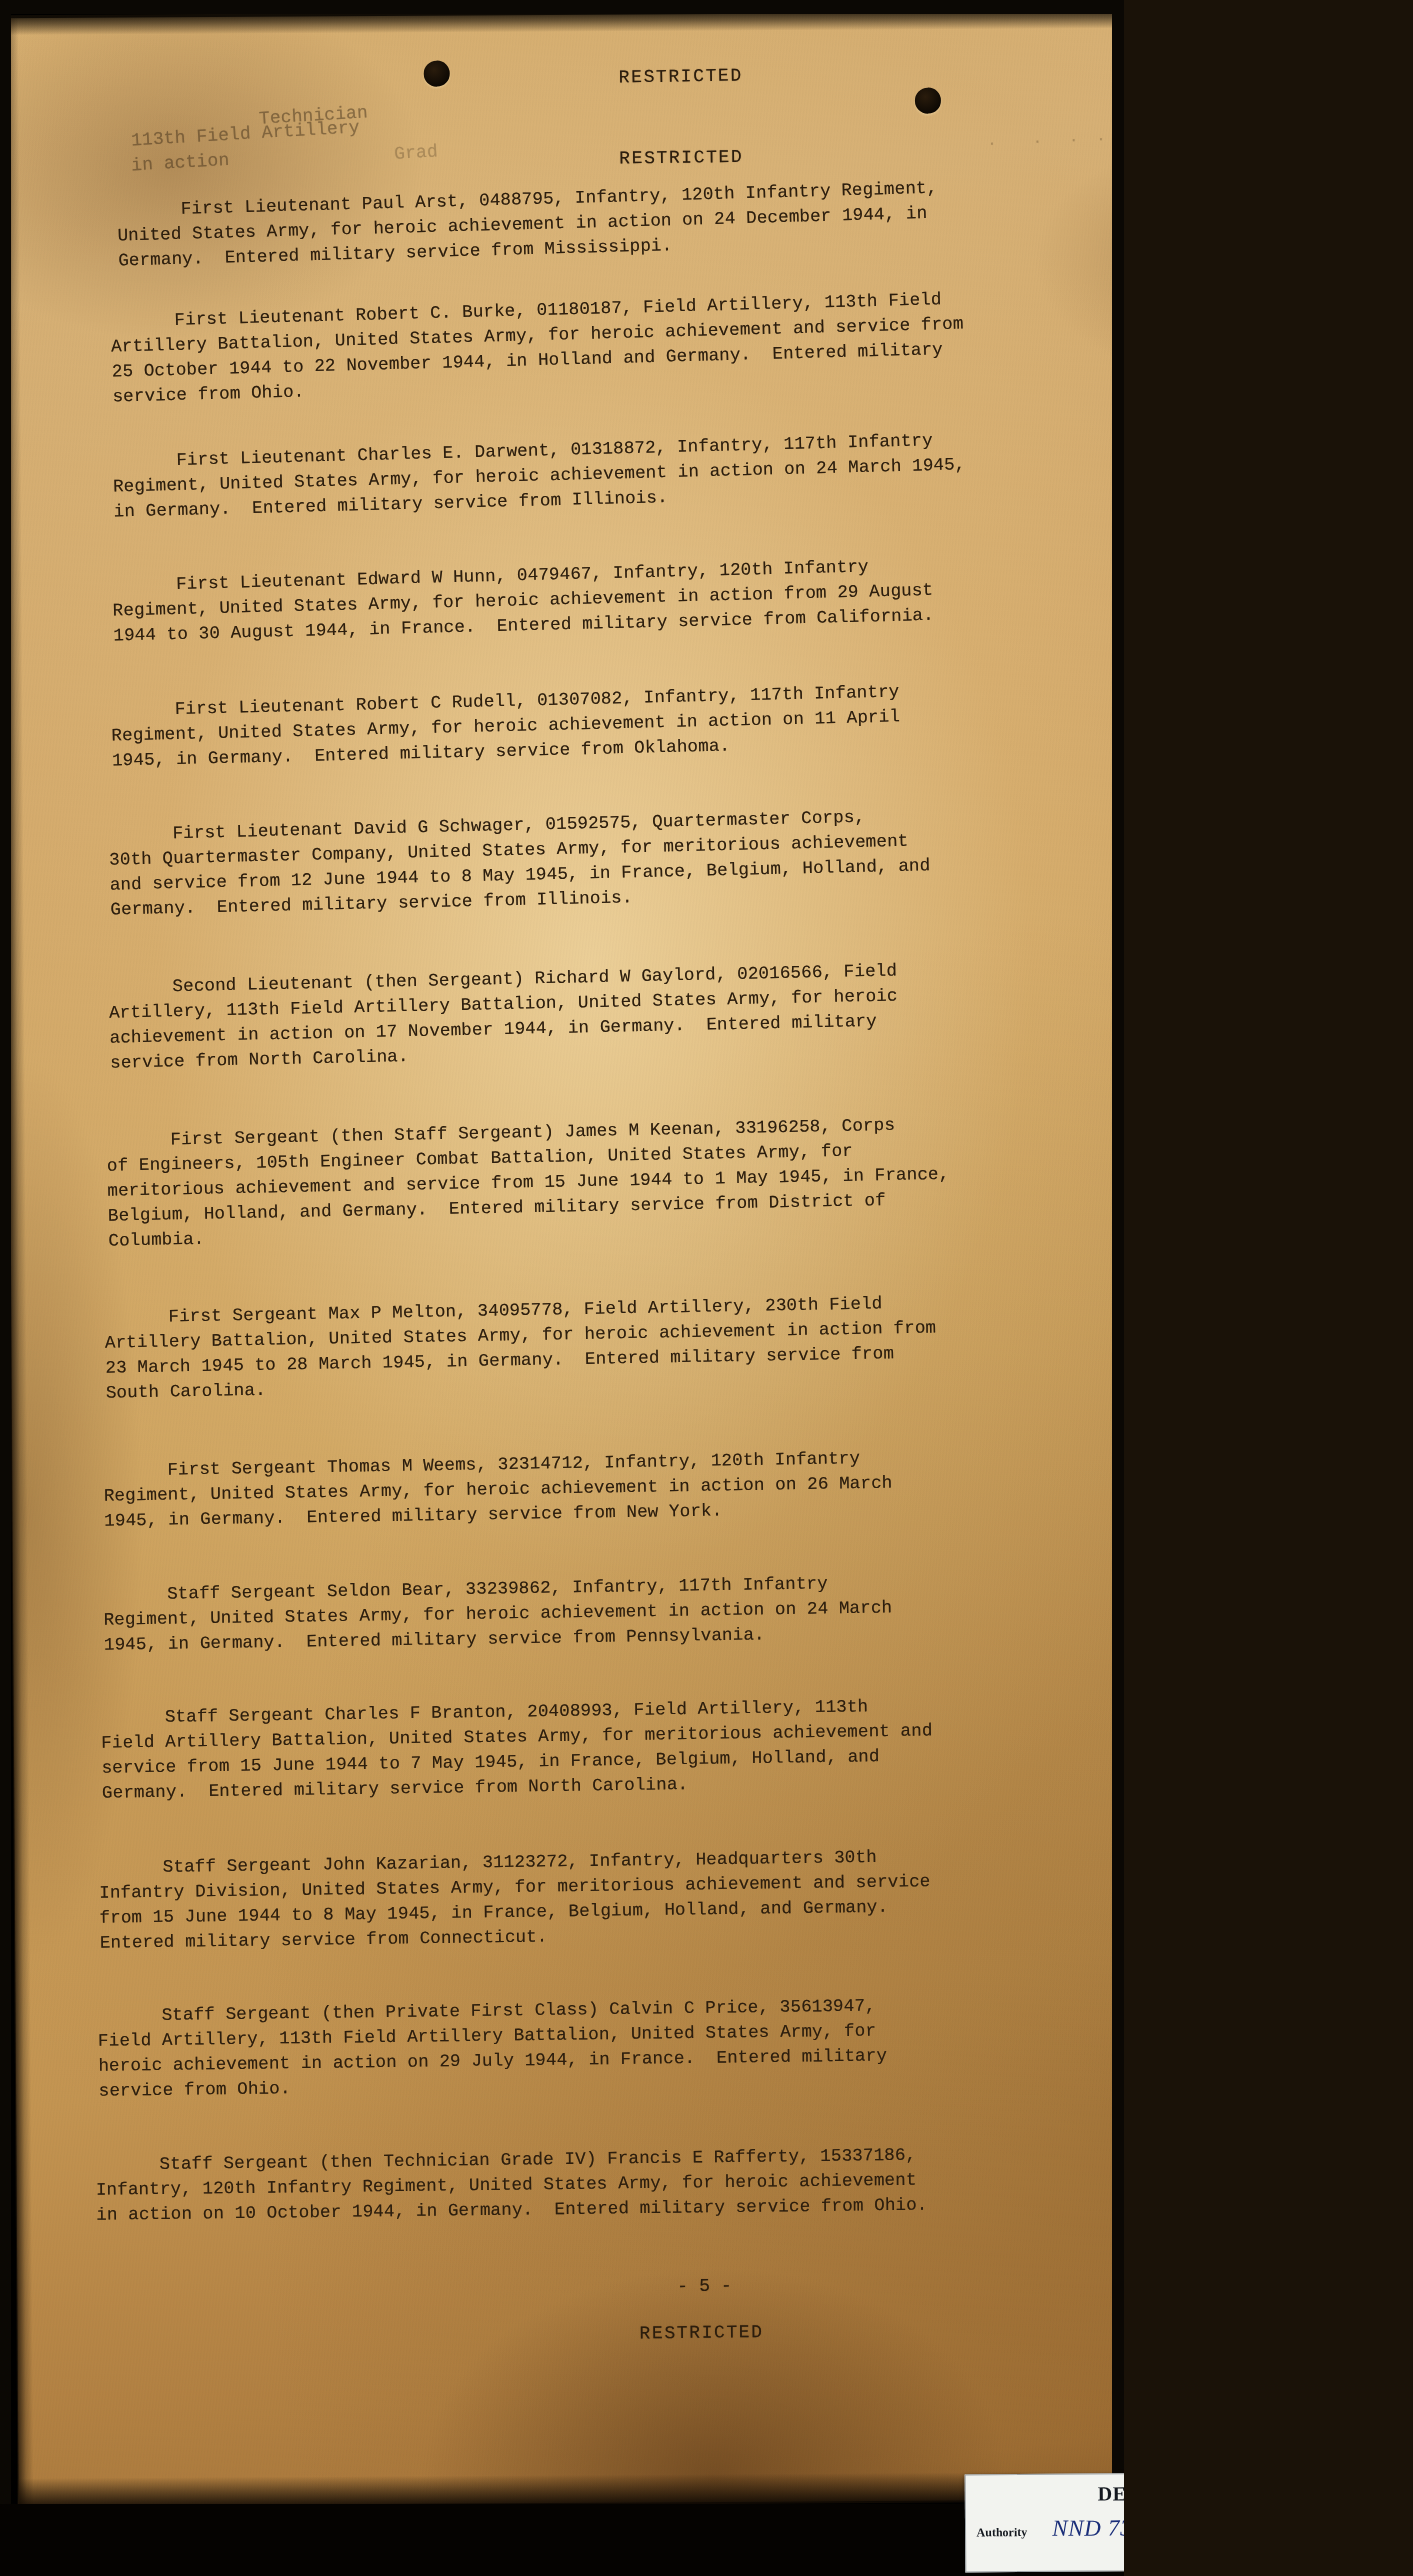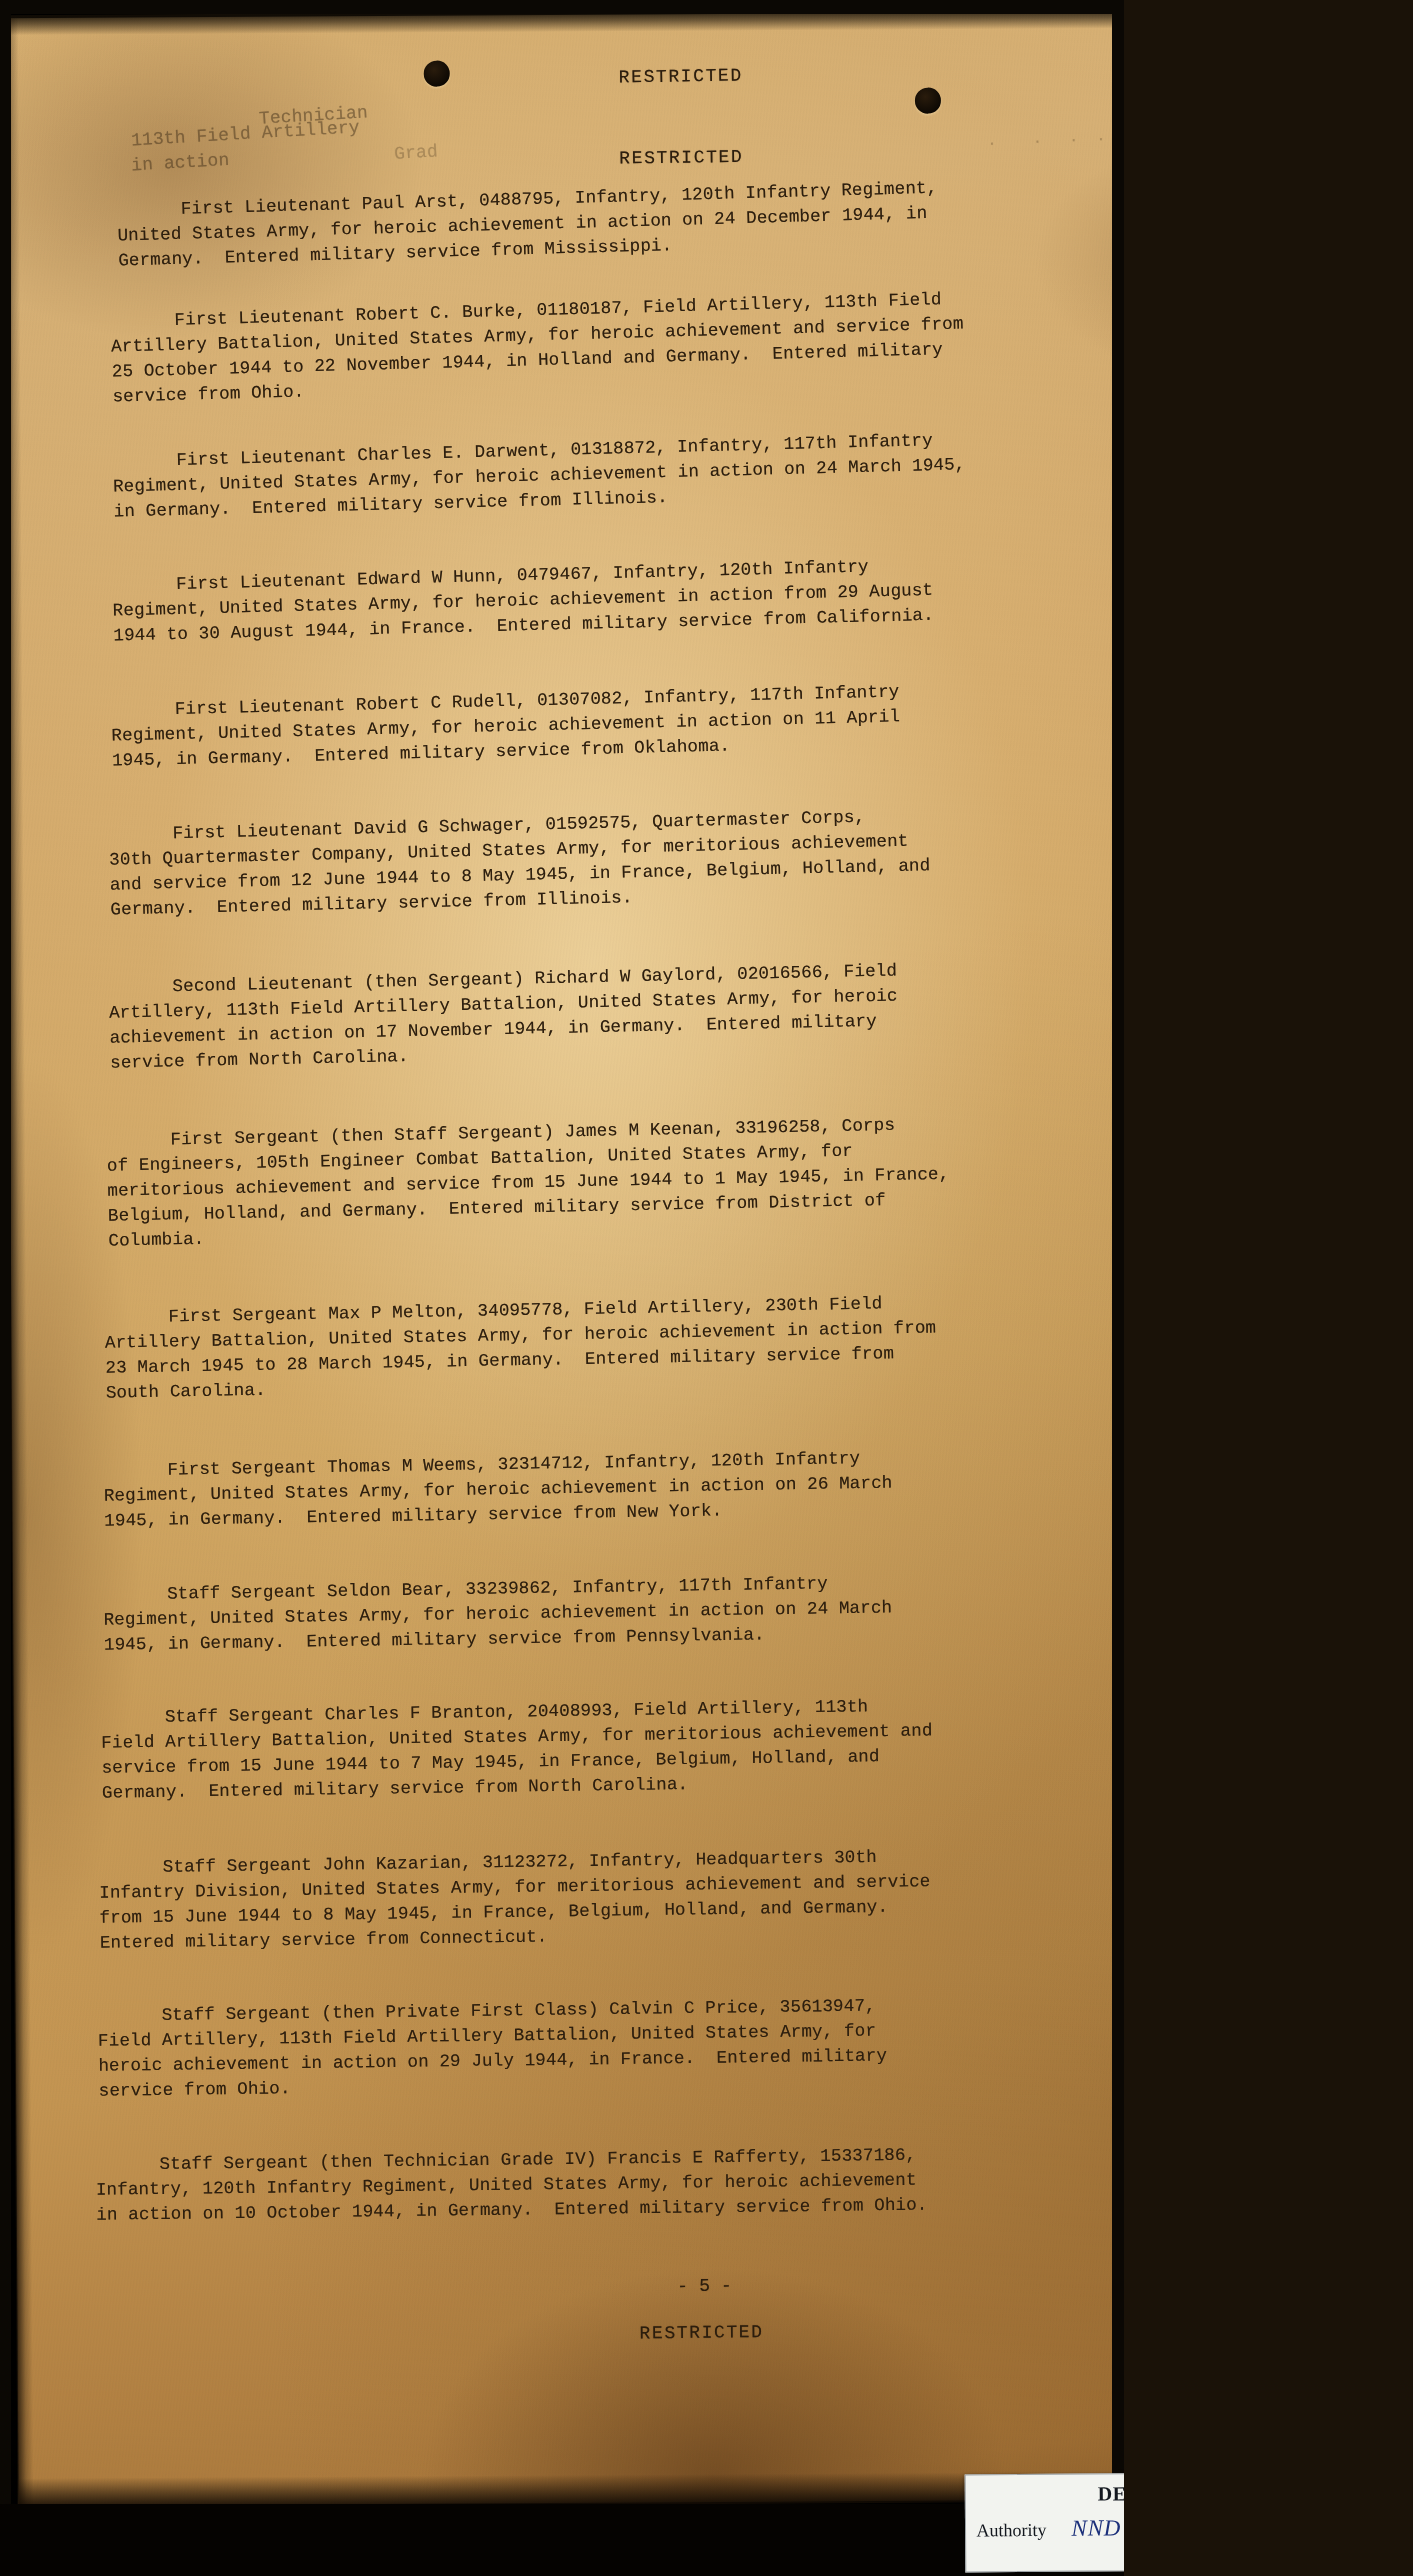--- a/index.html
+++ b/index.html
@@ -163,22 +163,23 @@
     margin-top: 7.5px;
   }
   #stamp .st-row {
     display: flex;
     align-items: baseline;
     margin-top: 10.5px;
     padding-left: 10.5px;
   }
   #stamp .st-label {
     font-family: "Liberation Serif", serif;
-    font-size: 18px;
+    font-size: 12px;
     color: #14181f;
+    font-weight: bold;
   }
   #stamp .st-value {
     font-family: "Liberation Serif", serif;
     font-size: 23px;
     color: #1b2f7a;
     margin-left: 25px;
     letter-spacing: 0.7px;
     font-style: italic;
     border-bottom: 0;
   }

